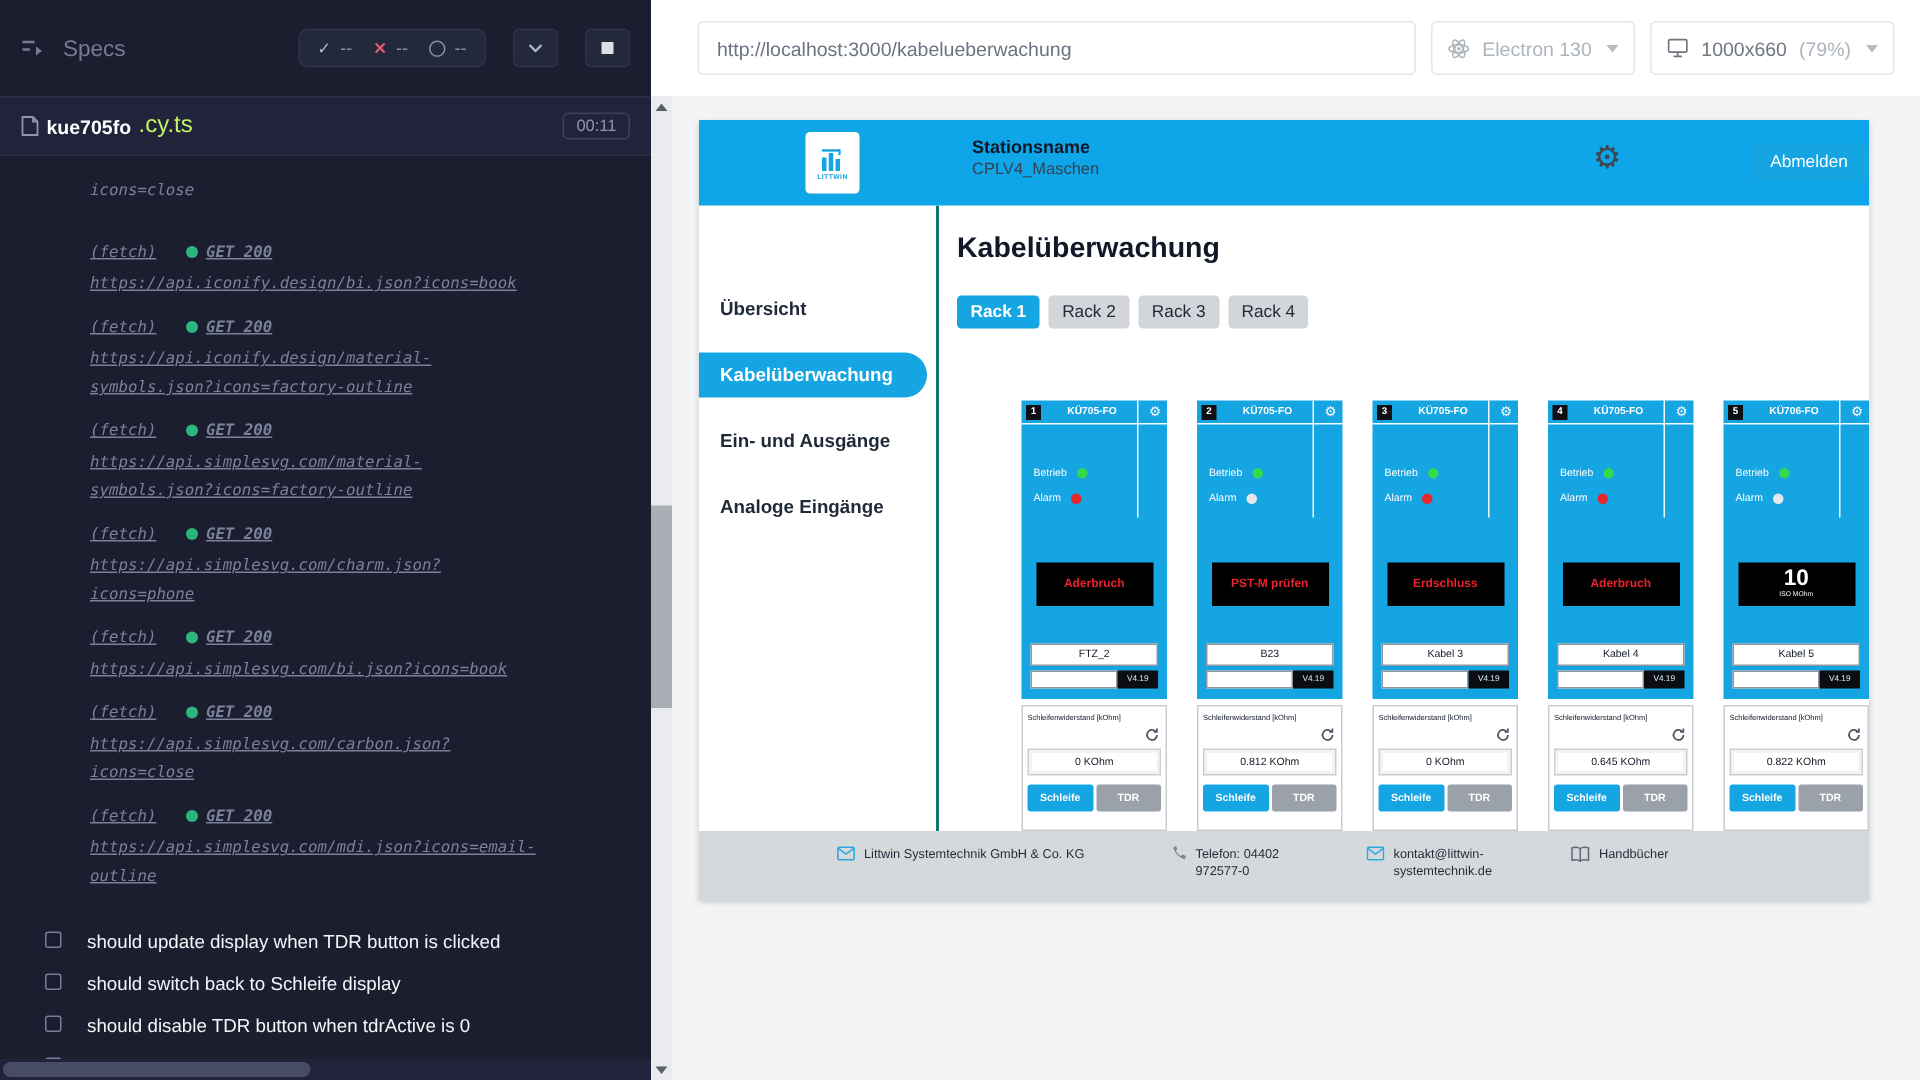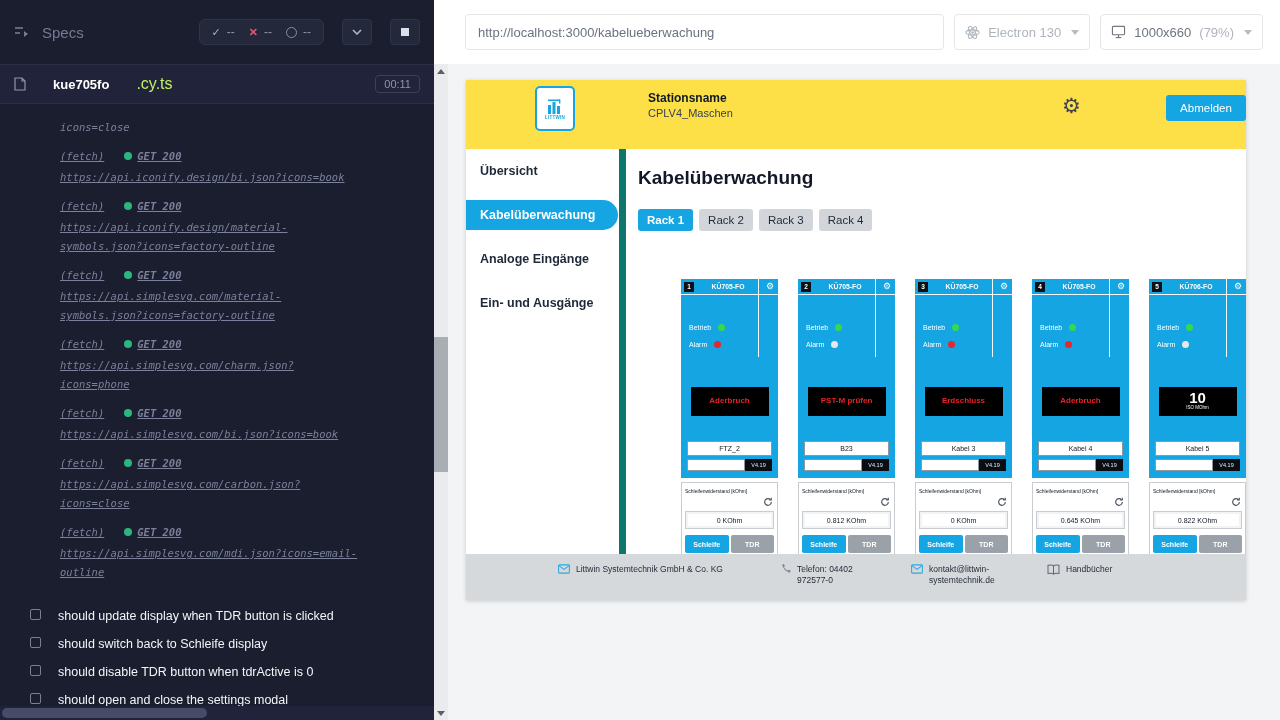--- a/index.html
+++ b/index.html
@@ -11,26 +11,26 @@
   .cy-header{height:64px;flex:none;display:flex;align-items:center;padding:0 14px;gap:10px;}
   .specs-toggle{display:flex;align-items:center;cursor:pointer;}
   .cy-title{font-size:15px;color:#767b95;}
   .cy-stats{margin-left:auto;display:flex;align-items:center;background:#24283b;border:1px solid #2f334b;border-radius:6px;padding:5px 12px;gap:14px;font-size:12px;color:#9095ad;}
   .stat{display:flex;gap:6px;align-items:center;}
   .stat-check{color:#aeb3c9;font-size:11px;}
   .stat-x{color:#e45770;font-size:11px;font-weight:700;}
   .stat-ring{width:9px;height:9px;border:1.5px solid #8a8fa6;border-radius:50%;display:inline-block;}
   .cy-iconbtn{width:28px;height:24px;background:#24283b;border:1px solid #2f334b;border-radius:4px;display:flex;align-items:center;justify-content:center;margin-left:8px;color:#aeb3c9;cursor:pointer;}
   .stop-square{width:8px;height:8px;background:#dcdee8;}
-  .cy-specrow{height:38px;flex:none;background:#20233a;border-top:1px solid #2c2f47;border-bottom:1px solid #2c2f47;display:flex;align-items:center;padding:0 14px;gap:27px;}
+  .cy-specrow{height:38px;flex:none;background:#20233a;border-top:1px solid #2c2f47;border-bottom:1px solid #2c2f47;display:flex;align-items:center;padding:0 14px;gap:5px;}
   .spec-name{color:#ffffff;font-weight:700;font-size:13px;}
   .spec-ext{color:#bef264;font-size:16px;}
   .spec-timer{margin-left:auto;border:1px solid #3c405c;border-radius:4px;padding:2px 8px;font-size:11px;color:#9095ad;}
   .cy-log{padding:16px 10px 6px 60px;font-family:"DejaVu Sans Mono",monospace;font-style:italic;font-size:10.5px;color:#7b809b;}
-  .log-partial{margin-bottom:16px;line-height:14px;}
+  .log-partial{margin-bottom:28px;line-height:14px;}
   .log-entry{margin-bottom:13px;cursor:pointer;text-decoration:underline;}
   .log-line1{display:flex;align-items:center;margin-bottom:6px;}
   .log-tag{margin-right:20px;}
   .log-dot{width:8px;height:8px;border-radius:50%;background:#2cb57e;display:inline-block;margin-right:5px;flex:none;}
   .log-status{font-weight:700;color:#7b809b;}
   .log-url{width:298px;line-height:19px;overflow-wrap:break-word;word-break:break-word;}
   .cy-tests{margin-top:8px;padding:0 14px 20px 30px;}
   .test-item{display:flex;gap:17px;height:28px;color:#f4f5f9;font-size:12.5px;cursor:pointer;}
   .test-icon{width:11px;height:11px;border:1.5px solid #7a7f99;border-radius:2px;flex:none;box-sizing:border-box;}
   .cy-hscroll{position:absolute;bottom:0;left:0;right:0;height:14px;background:#20233a;}
@@ -52,30 +52,30 @@
   .browser-bar{height:64px;flex:none;background:#ffffff;display:flex;align-items:center;padding:0 17px;gap:10px;}
   .url-box{flex:1;height:36px;border:1px solid #e3e5e8;border-radius:4px;display:flex;align-items:center;padding:0 12px;font-size:13px;color:#6b7280;background:#fff;box-sizing:border-box;cursor:text;white-space:nowrap;overflow:hidden;}
   .sel-box{height:36px;border:1px solid #e3e5e8;border-radius:4px;display:flex;align-items:center;padding:0 10px;gap:8px;font-size:13px;color:#aeb4bc;background:#fff;box-sizing:border-box;cursor:pointer;flex:none;}
   .vp-main{color:#6f7680;}
   .vp-scale{color:#aeb4bc;}
   .chev{width:0;height:0;border-left:4px solid transparent;border-right:4px solid transparent;border-top:5px solid #b6bcc4;margin-left:2px;}
   .stage{flex:1;background:#f3f4f6;padding:16px 0 0 18px;box-sizing:border-box;}
 
   
   .app{width:780px;height:520px;background:#ffffff;box-shadow:0 1px 4px rgba(0,0,0,.18);display:flex;flex-direction:column;position:relative;overflow:hidden;}
-  .app-header{height:69px;flex:none;background:#fde047;position:relative;}
+  .app-header{height:57px;flex:none;background:#0ea5e9;position:relative;}
   .logo{position:absolute;left:69px;top:6px;width:40px;height:45px;background:#ffffff;border:2px solid #14a5e2;border-radius:5px;box-sizing:border-box;display:flex;flex-direction:column;align-items:center;justify-content:center;gap:1px;}
   .logo-text{font-size:4.5px;font-weight:700;color:#14a5e2;letter-spacing:.3px;}
   .station{position:absolute;left:182px;top:10px;}
   .station-label{font-size:12px;font-weight:700;color:#111827;line-height:16px;}
   .station-name{font-size:11px;color:#374151;line-height:15px;}
   .gear-btn{position:absolute;left:596px;top:14px;font-size:21px;line-height:24px;color:#3f4650;cursor:pointer;background:none;border:none;padding:0;}
   .logout-btn{position:absolute;right:0;top:15px;width:80px;height:26px;background:#14a5e2;color:#fff;font-size:11.5px;border:none;border-radius:3px;cursor:pointer;font-family:inherit;}
   .app-body{flex:1;display:flex;overflow:hidden;}
-  .sidebar{width:160px;flex:none;border-right:7px solid #0f766e;box-sizing:border-box;}
+  .sidebar{width:160px;flex:none;border-right:2px solid #0f766e;padding-top:47px;box-sizing:border-box;}
   .side-item{height:44px;display:flex;align-items:center;padding-left:14px;font-size:12.5px;font-weight:600;color:#1f2937;cursor:pointer;box-sizing:border-box;}
   .side-item.active{height:30px;margin:7px 0;background:#14a5e2;color:#fff;width:152px;border-radius:0 15px 15px 0;font-weight:700;}
   .content{flex:1;padding:18px 0 0 12px;overflow:hidden;min-width:0;}
   .page-title{font-size:19px;font-weight:700;color:#111827;line-height:22px;}
   .tabs{display:flex;gap:6px;margin-top:20px;}
   .tab{height:22px;padding:0 9px;display:flex;align-items:center;font-size:11.5px;background:#d2d5d9;color:#1f2937;border-radius:3px;cursor:pointer;}
   .tab.active{background:#14a5e2;color:#fff;font-weight:700;}
   .cards{display:flex;gap:20px;margin-top:48px;margin-left:43px;}
   .card-col{width:97px;flex:none;}
   .module{height:199px;background:#14a5e2;position:relative;}
@@ -310,22 +310,22 @@
             <div class="station-name">CPLV4_Maschen</div>
           </div>
           <button class="gear-btn">⚙</button>
           <button class="logout-btn">Abmelden</button>
         </div>
 
         <div class="app-body">
           <nav class="sidebar">
             <div class="side-item">Übersicht</div>
             <div class="side-item active">Kabelüberwachung</div>
+            <div class="side-item">Ein- und Ausgänge</div>
             <div class="side-item">Analoge Eingänge</div>
-            <div class="side-item">Ein- und Ausgänge</div>
           </nav>
 
           <section class="content">
             <div class="page-title">Kabelüberwachung</div>
             <div class="tabs">
               <div class="tab active">Rack 1</div>
               <div class="tab">Rack 2</div>
               <div class="tab">Rack 3</div>
               <div class="tab">Rack 4</div>
             </div>

